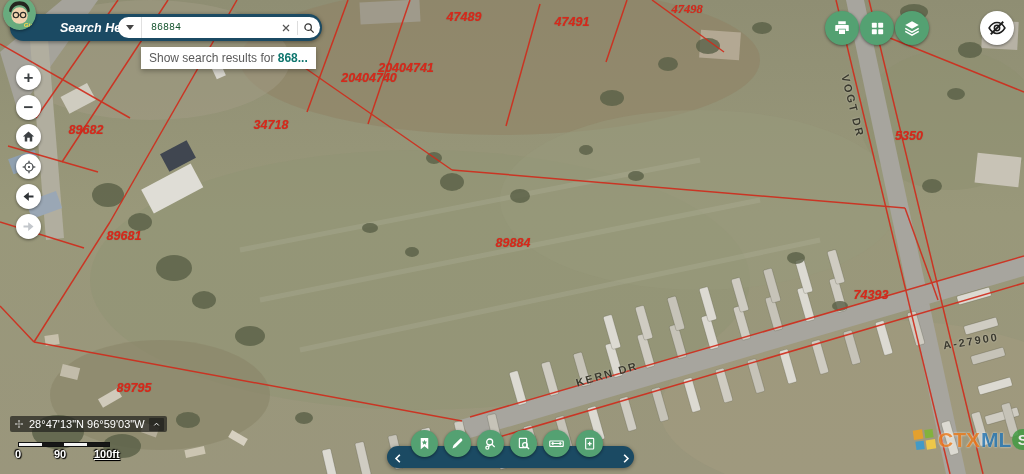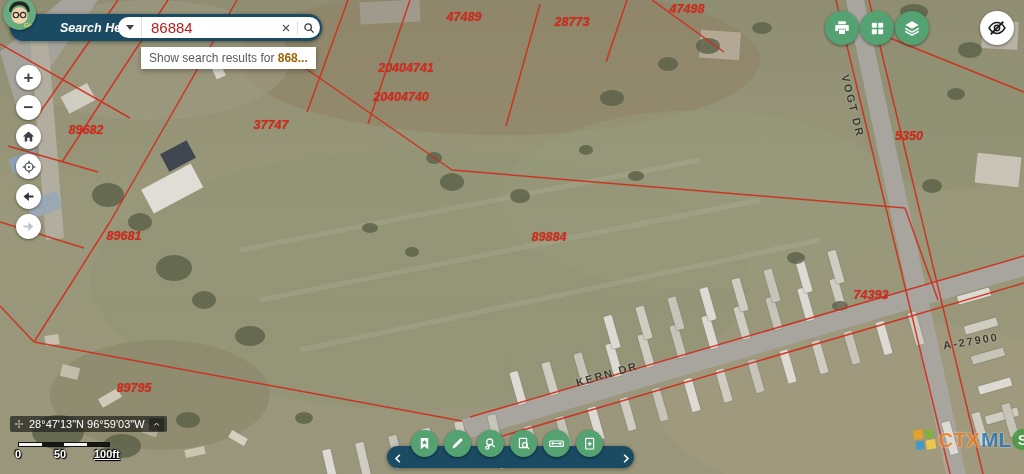--- a/index.html
+++ b/index.html
@@ -24,26 +24,26 @@
   .search-pill{position:absolute;left:10px;top:14px;width:312px;height:27px;
     background:#1b4a63;border-radius:14px;display:flex;align-items:center;
     box-shadow:0 1px 4px rgba(0,0,0,.45);}
   .avatar{position:absolute;left:3px;top:-3px;width:33px;height:33px;border-radius:50%;
     overflow:hidden;box-shadow:0 1px 3px rgba(0,0,0,.4);}
   .search-label{margin-left:50px;color:#fff;font:italic 600 12.5px "Liberation Sans",sans-serif;white-space:nowrap;}
   .search-input{position:absolute;left:108px;top:3px;width:202px;height:21px;background:#fff;
     border-radius:11px;display:flex;align-items:center;overflow:hidden;}
   .caret-btn{width:24px;height:100%;display:flex;align-items:center;justify-content:center;border-right:1px solid #e0e0e0;cursor:pointer;}
   .caret{width:0;height:0;border-left:4px solid transparent;border-right:4px solid transparent;border-top:5px solid #444;}
-  .input-value{flex:1;padding-left:9px;color:#b91c1c;font-size:15px;}
+  .input-value{flex:1;padding-left:9px;color:#14532d;font-size:10px;font-family:Liberation Mono, monospace;}
   .icon-btn-sm{width:22px;height:100%;display:flex;align-items:center;justify-content:center;cursor:pointer;}
   .vdiv{width:1px;height:14px;background:#ddd;}
   .suggestion{position:absolute;left:141px;top:47px;background:#fff;padding:4px 8px;
     font-size:12px;color:#5a5a5a;box-shadow:0 2px 5px rgba(0,0,0,.3);white-space:nowrap;cursor:pointer;}
-  .suggestion b{color:#a16207;}
+  .suggestion b{color:#0f766e;}
 
   
   .circle-btn{position:absolute;border-radius:50%;display:flex;align-items:center;
     justify-content:center;cursor:pointer;box-shadow:0 1px 3px rgba(0,0,0,.45);}
   .white-btn{background:#fff;width:25px;height:25px;}
   .green-btn{background:#54a172;width:34px;height:34px;}
   .glyph{font:700 17px "Liberation Sans",sans-serif;color:#3c4043;line-height:1;}
 
   
   .coord-bar{position:absolute;left:10px;top:416px;height:16px;display:flex;align-items:center;
@@ -228,28 +228,28 @@
       <line x1="0" y1="222" x2="84" y2="248"></line>
         <line x1="0" y1="306" x2="34" y2="342"></line>
       <line x1="905" y1="208" x2="938" y2="300"></line>
     </g>
   </svg>
 
   <div class="label-layer">
     <div class="address-label">
     </div>
   <div class="parcel-label" style="left: 464px; top: 17px;">47489</div>
-      <div class="parcel-label" style="left: 572px; top: 22px;">28773</div>
-      <div class="parcel-label" style="left: 687px; top: 9px;">47498</div>
+      <div class="parcel-label" style="left: 572px; top: 22px;">47491</div>
+      <div class="parcel-label" style="left: 687px; top: 9px; font-family: Liberation Serif, serif;">47498</div>
       <div class="parcel-label" style="left: 406px; top: 68px;">20404741</div>
-      <div class="parcel-label" style="left: 369px; top: 97px; margin-left: 32px;">20404740</div>
-      <div class="parcel-label" style="left: 271px; top: 125px;">37747</div>
+      <div class="parcel-label" style="left: 369px; top: 78px;">20404740</div>
+      <div class="parcel-label" style="left: 271px; top: 125px;">34718</div>
       <div class="parcel-label" style="left: 86px; top: 130px;">89682</div>
       <div class="parcel-label" style="left: 124px; top: 236px;">89681</div>
-      <div class="parcel-label" style="left: 513px; top: 237px; margin-left: 36px;">89884</div>
+      <div class="parcel-label" style="left: 513px; top: 243px;">89884</div>
       <div class="parcel-label" style="left: 909px; top: 136px;">5350</div>
       <div class="parcel-label" style="left: 871px; top: 295px;">74393</div>
       <div class="parcel-label" style="left: 134px; top: 388px;">89795</div>
       <div class="street-label" style="left: 853px; top: 106px; transform: translate(-50%, -50%) rotate(76deg);">VOGT DR</div>
       <div class="street-label" style="left: 607px; top: 374px; transform: translate(-50%, -50%) rotate(-16deg);">KERN DR</div>
       <div class="street-label" style="left: 971px; top: 341px; transform: translate(-50%, -50%) rotate(-9deg);">A-27900</div>
     </div>
 
   <div class="search-pill">
     <span class="search-label">Search Here:</span>
@@ -366,21 +366,21 @@
   </div>
   <div class="scale-wrap">
     <div class="scale-bar">
       <div class="s-w"></div>
         <div class="s-b"></div>
         <div class="s-w"></div>
         <div class="s-b"></div>
     </div>
     <div class="scale-labels">
       <span style="left:-3px;">0</span>
-      <span style="left:36px;">50</span>
+      <span style="left:36px;">90</span>
       <span style="left:76px;text-decoration:underline;">100ft</span>
     </div>
   </div>
 
   <div class="bottom-bar"></div>
   <div class="nav-chevron" style="left:389px;">
     <svg width="13" height="13" viewBox="0 0 24 24" fill="none" stroke="#fff" stroke-width="3">
         <path d="M14.5 5l-7 7 7 7"></path>
       </svg>
   </div>

